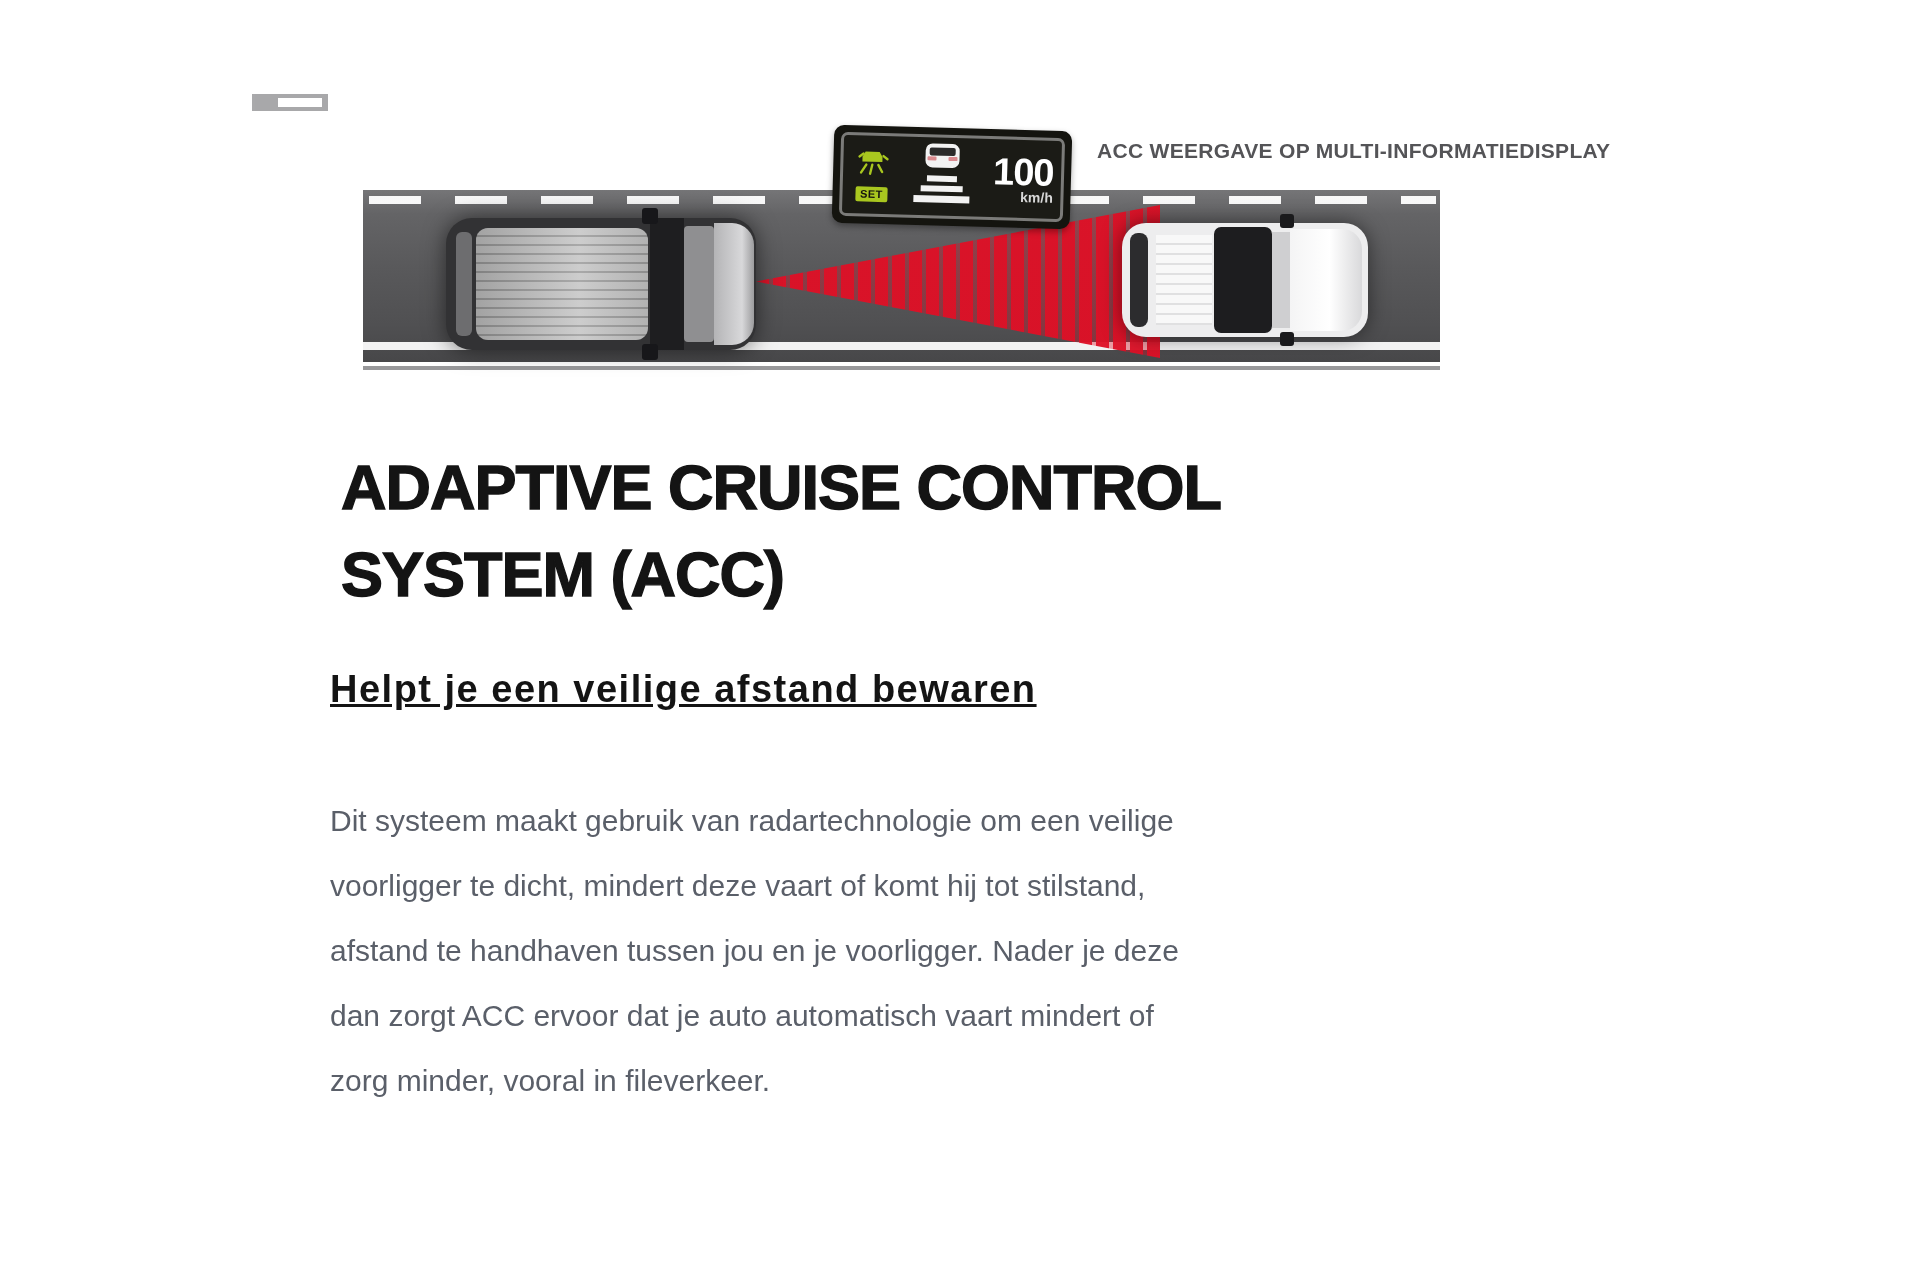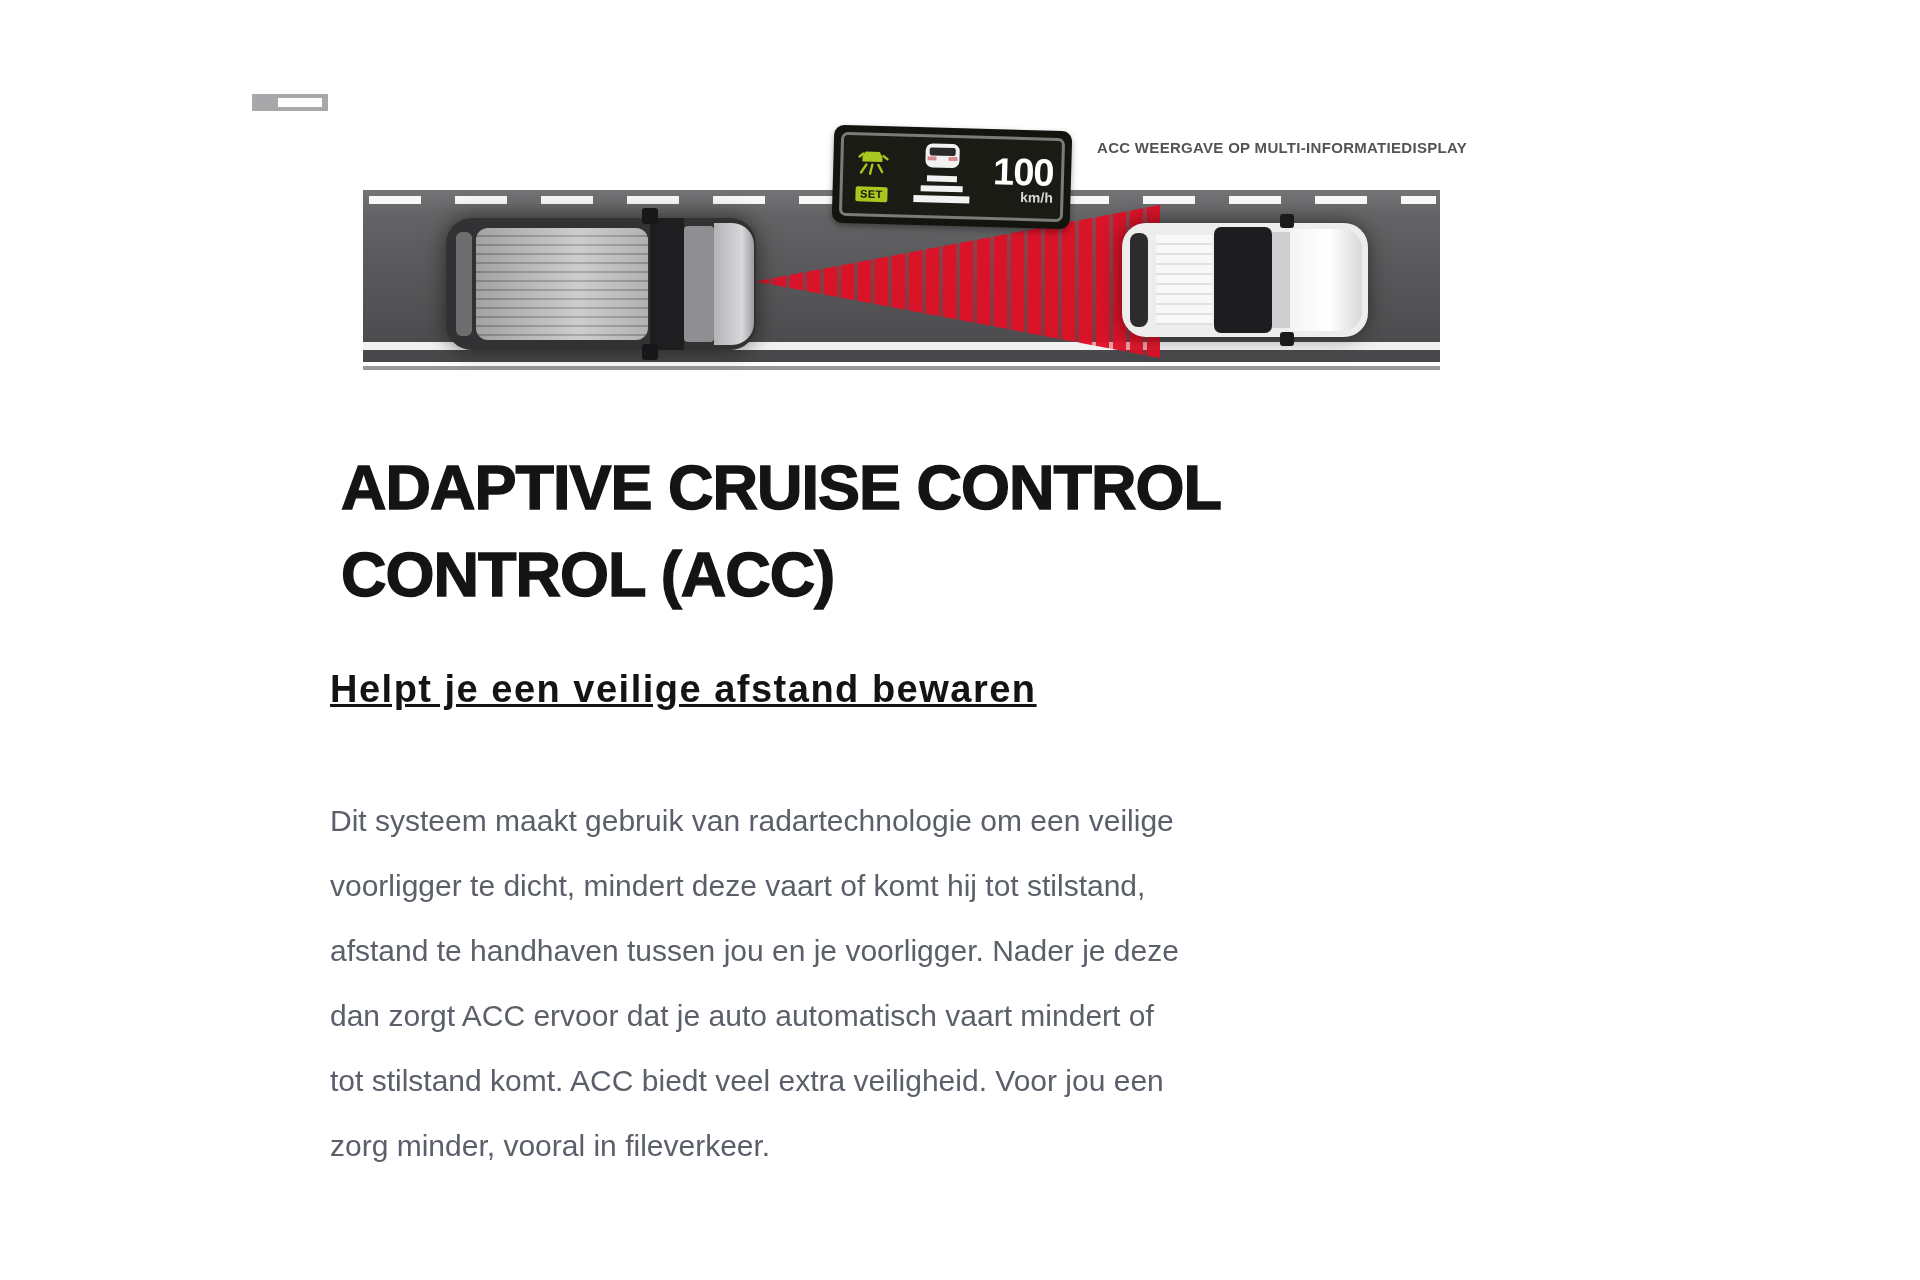--- a/index.html
+++ b/index.html
@@ -82,21 +82,21 @@
   .acc-col { display:flex; flex-direction:column; align-items:center; gap:3px; }
   .set-badge {
     background:#a9c71f; color:#14140f; font-size:11px; font-weight:bold;
     padding:1px 5px; border-radius:2px; line-height:13px; letter-spacing:.5px;
   }
   .speed-col { display:flex; flex-direction:column; align-items:flex-end; margin-left:auto; padding-right:2px; }
   .speed-value { color:#ffffff; font-size:38px; font-weight:bold; line-height:36px; letter-spacing:-1px; }
   .speed-unit { color:#d8d8d8; font-size:14px; font-weight:bold; line-height:15px; }
 
   .caption {
-    left:1097px; top:139px; font-size:15px; color:#545457; font-weight:bold;
+    left:1097px; top:139px; font-size:21px; color:#545457; font-weight:bold;
     letter-spacing:.3px; white-space:nowrap;
   }
 
   
   .title {
     left:327px; top:430px; color:#141414; font-weight:700;
     font-size:63px; line-height:87px; letter-spacing:-1px;
     -webkit-text-stroke:1.4px #141414; white-space:nowrap;
   }
   .subtitle {
@@ -179,27 +179,26 @@
         <span class="speed-value">100</span>
         <span class="speed-unit">km/h</span>
       </div>
     </div>
   </div>
 
   <div class="abs caption">ACC WEERGAVE OP MULTI-INFORMATIEDISPLAY</div>
 
   <h1 class="abs title" style="margin:14px">
     <div>ADAPTIVE CRUISE CONTROL</div>
-    <div>CONTROL (ACC)</div>
+    <div>SYSTEM (ACC)</div>
   </h1>
 
   <div class="abs subtitle">Helpt je een veilige afstand bewaren</div>
 
   <div class="abs body-text">
       <div>Dit systeem maakt gebruik van radartechnologie om een veilige</div>
       <div>voorligger te dicht, mindert deze vaart of komt hij tot stilstand,</div>
       <div>afstand te handhaven tussen jou en je voorligger. Nader je deze</div>
       <div>dan zorgt ACC ervoor dat je auto automatisch vaart mindert of</div>
-      <div>tot stilstand komt. ACC biedt veel extra veiligheid. Voor jou een</div>
       <div>zorg minder, vooral in fileverkeer.</div>
     </div>
 
 </div>
 
 </body></html>

